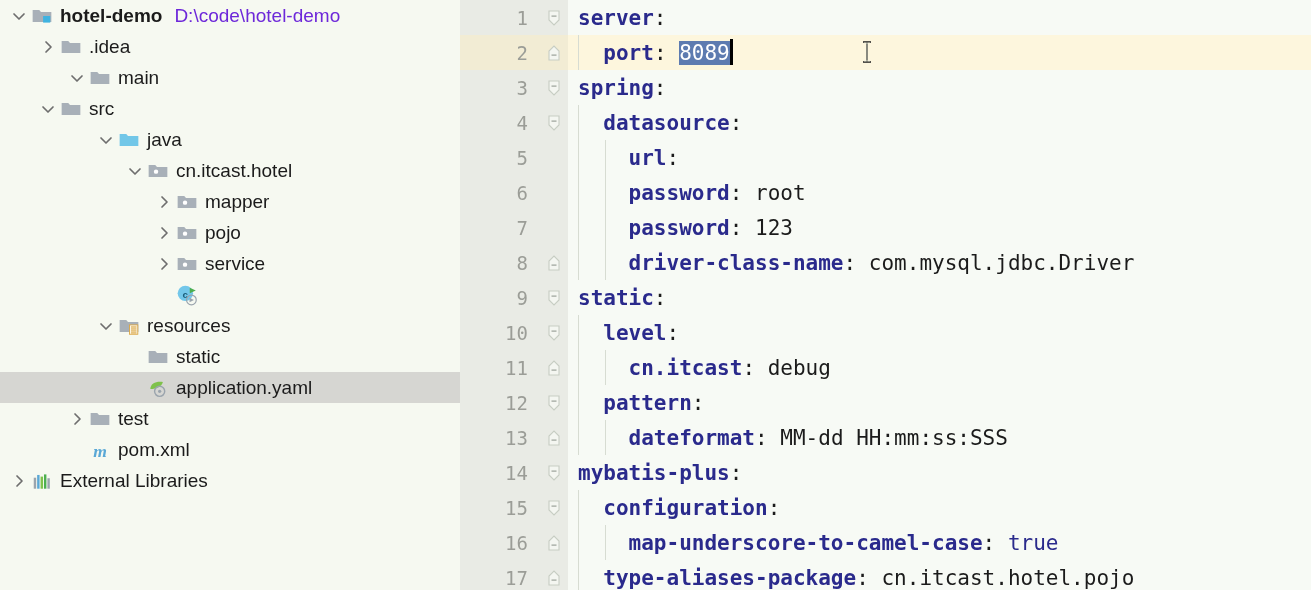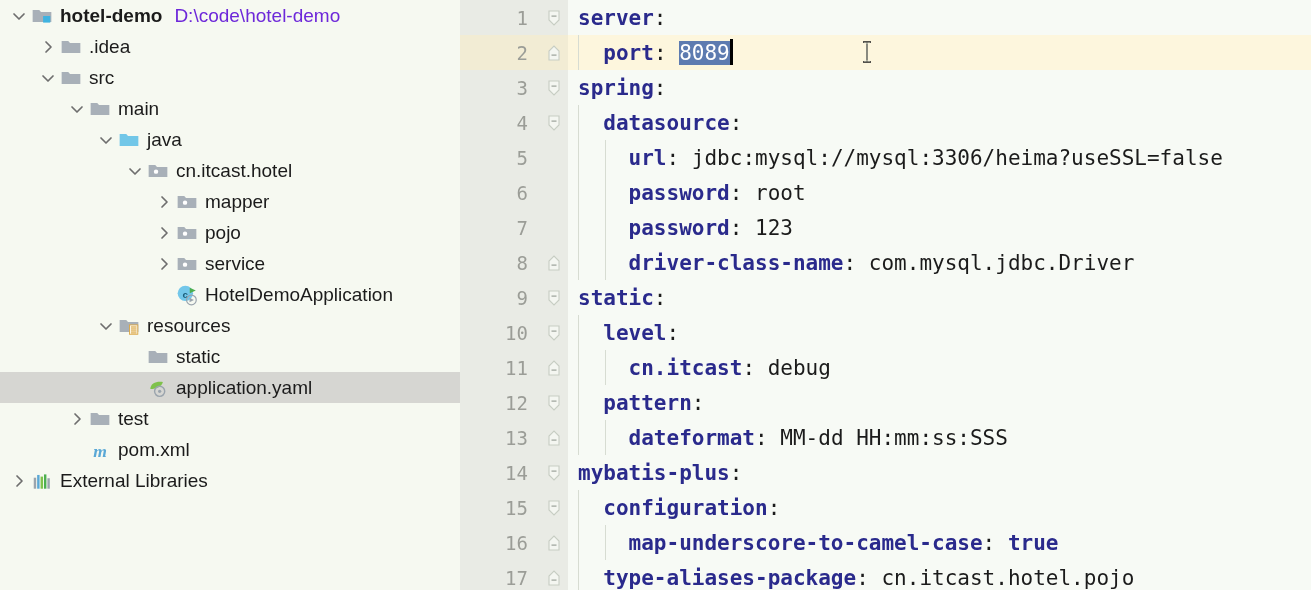--- a/index.html
+++ b/index.html
@@ -121,21 +121,21 @@
     padding-left: 10px;
     font-family: "DejaVu Sans Mono", monospace;
     font-size: 21px;
     white-space: pre;
     position: relative;
   }
 
   .key { color: #2a2a8c; font-weight: bold; }
   .colon { color: #1b1b1b; }
   .val { color: #1b1b1b; }
-  .val-bool { color: #2a2a8c; font-weight: bold; }
+  .val-bool { color: #2a2a8c; font-weight: normal; }
   .indent { color: transparent; }
 
   .sel {
     background: #5d7bb0;
     color: #ffffff;
     position: relative;
   }
   .caret {
     display: inline-block;
     width: 3px;
@@ -192,46 +192,46 @@
           </svg>
         </span>
         <span class="t-icon">
           <svg width="22" height="22" viewBox="0 0 20 20">
             <path d="M1.5 4.5 h6 l1.6 1.8 h9.4 v9.2 h-17 z" fill="#a8b0b8"></path>
           </svg>
         </span>
         <span class="t-label">.idea</span>
       </div>
       <div class="tree-row">
+        <span style="display: inline-block; flex: 0 0 66px; height: 31px;"></span>
+        <span class="arrow">
+          <svg width="20" height="20" viewBox="0 0 20 20">
+            <path d="M5 8 L10 13 L15 8" fill="none" stroke="#6e6e6e" stroke-width="1.7" stroke-linecap="round" stroke-linejoin="round"></path>
+          </svg>
+        </span>
+        <span class="t-icon">
+          <svg width="22" height="22" viewBox="0 0 20 20">
+            <path d="M1.5 4.5 h6 l1.6 1.8 h9.4 v9.2 h-17 z" fill="#a8b0b8"></path>
+          </svg>
+        </span>
+        <span class="t-label">main</span>
+      </div>
+      <div class="tree-row">
         <span style="display: inline-block; flex: 0 0 37px; height: 31px;"></span>
         <span class="arrow">
           <svg width="20" height="20" viewBox="0 0 20 20">
             <path d="M5 8 L10 13 L15 8" fill="none" stroke="#6e6e6e" stroke-width="1.7" stroke-linecap="round" stroke-linejoin="round"></path>
           </svg>
         </span>
         <span class="t-icon">
           <svg width="22" height="22" viewBox="0 0 20 20">
             <path d="M1.5 4.5 h6 l1.6 1.8 h9.4 v9.2 h-17 z" fill="#a8b0b8"></path>
           </svg>
         </span>
         <span class="t-label">src</span>
-      </div>
-      <div class="tree-row">
-        <span style="display: inline-block; flex: 0 0 66px; height: 31px;"></span>
-        <span class="arrow">
-          <svg width="20" height="20" viewBox="0 0 20 20">
-            <path d="M5 8 L10 13 L15 8" fill="none" stroke="#6e6e6e" stroke-width="1.7" stroke-linecap="round" stroke-linejoin="round"></path>
-          </svg>
-        </span>
-        <span class="t-icon">
-          <svg width="22" height="22" viewBox="0 0 20 20">
-            <path d="M1.5 4.5 h6 l1.6 1.8 h9.4 v9.2 h-17 z" fill="#a8b0b8"></path>
-          </svg>
-        </span>
-        <span class="t-label">main</span>
       </div>
       <div class="tree-row">
         <span style="display: inline-block; flex: 0 0 95px; height: 31px;"></span>
         <span class="arrow">
           <svg width="20" height="20" viewBox="0 0 20 20">
             <path d="M5 8 L10 13 L15 8" fill="none" stroke="#6e6e6e" stroke-width="1.7" stroke-linecap="round" stroke-linejoin="round"></path>
           </svg>
         </span>
         <span class="t-icon">
           <svg width="22" height="22" viewBox="0 0 20 20">
@@ -305,21 +305,20 @@
         <span class="arrow"></span>
         <span class="t-icon">
           <svg width="22" height="22" viewBox="0 0 20 20">
             <circle cx="8.5" cy="8.5" r="7" fill="#73c7ea"></circle>
             <text x="8.5" y="12.3" font-family="Liberation Sans, sans-serif" font-size="9" font-weight="bold" fill="#1b5d7a" text-anchor="middle">c</text>
             <path d="M12.5 3.5 L18 6 L12.5 8.5 z" fill="#4caf50"></path>
             <circle cx="14" cy="14.5" r="4.4" fill="none" stroke="#9aa4ad" stroke-width="1.1"></circle>
             <path d="M12.3 12.6 L16.3 14.6 L12.3 16.6 z" fill="#9aa4ad"></path>
           </svg>
         </span>
-        <span class="t-label">HotelDemoApplication</span>
       </div>
       <div class="tree-row">
         <span style="display: inline-block; flex: 0 0 95px; height: 31px;"></span>
         <span class="arrow">
           <svg width="20" height="20" viewBox="0 0 20 20">
             <path d="M5 8 L10 13 L15 8" fill="none" stroke="#6e6e6e" stroke-width="1.7" stroke-linecap="round" stroke-linejoin="round"></path>
           </svg>
         </span>
         <span class="t-icon">
           <svg width="22" height="22" viewBox="0 0 20 20">
@@ -445,21 +444,21 @@
           </svg>
           <div style="position:absolute;left:7px;top:0;width:1px;height:35px;background:#dfe3da;z-index:-1"></div>
         </div>
         <div class="code-text"><span class="indent-guide" style="left:10px"></span><span class="indent">  </span><span class="key">datasource</span><span class="colon">:</span></div>
       </div>
       <div class="code-line">
         <div class="gutter">5</div>
         <div class="fold">
           <div style="position:absolute;left:7px;top:0;width:1px;height:35px;background:#dfe3da;z-index:-1"></div>
         </div>
-        <div class="code-text"><span class="indent-guide" style="left:10px"></span><span class="indent-guide" style="left:37px"></span><span class="indent">    </span><span class="key">url</span><span class="colon">:</span><span class="val"> jdbc:mysql://mysql:3306/heima?useSSL=false</span></div>
+        <div class="code-text"><span class="indent-guide" style="left:10px"></span><span class="indent-guide" style="left:37px"></span><span class="indent">    </span><span class="key">url</span><span class="colon">:</span></div>
       </div>
       <div class="code-line">
         <div class="gutter">6</div>
         <div class="fold">
           <div style="position:absolute;left:7px;top:0;width:1px;height:35px;background:#dfe3da;z-index:-1"></div>
         </div>
         <div class="code-text"><span class="indent-guide" style="left:10px"></span><span class="indent-guide" style="left:37px"></span><span class="indent">    </span><span class="key">password</span><span class="colon">:</span><span class="val"> root</span></div>
       </div>
       <div class="code-line">
         <div class="gutter">7</div>

